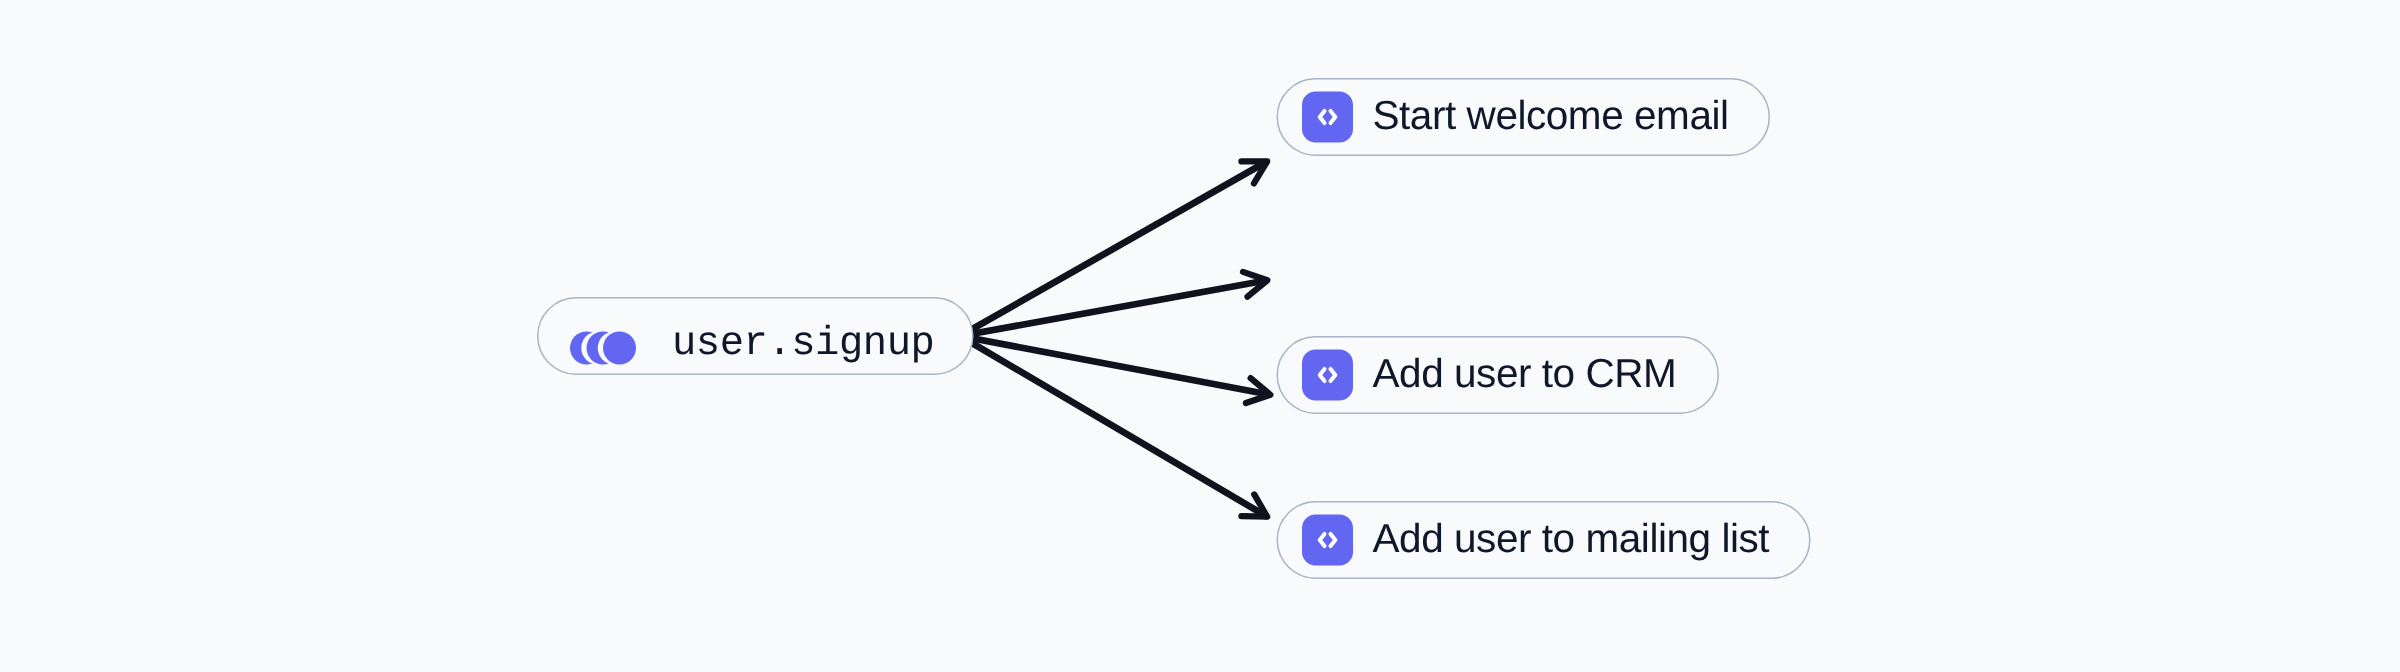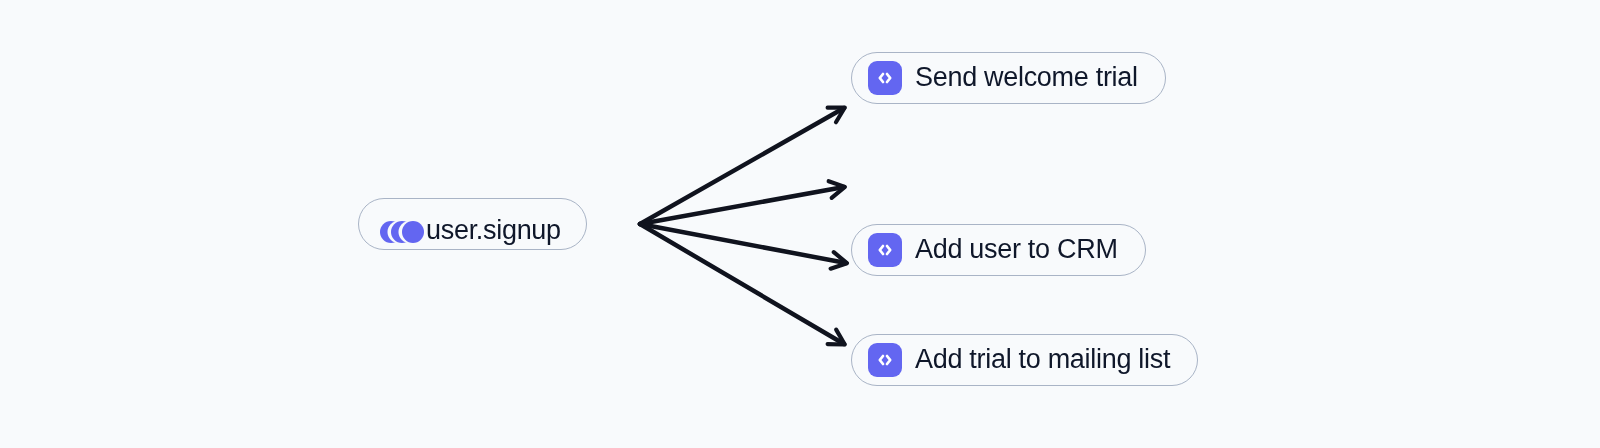--- a/index.html
+++ b/index.html
@@ -37,21 +37,21 @@
     height: 52px;
     display: inline-flex;
     align-items: center;
     box-sizing: border-box;
     border: 1.5px solid var(--node-border, #a9b4c6);
     border-radius: 27px;
     background: var(--bg, #f8fafc);
     white-space: nowrap;
     cursor: default;
   }
-  .event-node { padding: 15px 25px 0 21px; gap: 2px; }
+  .event-node { padding: 15px 25px 0 21px; gap: 24px; font-family: Liberation Mono, monospace; }
   .fn-node    { padding: 0 27px 0 16px; gap: 13px; }
   .node-label {
     font-size: 27px;
     font-weight: 500;
     color: var(--text, #0f172a);
     letter-spacing: -0.3px;
     line-height: 1;
     padding-bottom: 2px;
   }
   .event-icon { display: flex; align-items: center; }
@@ -105,37 +105,37 @@
     <span class="node-label">user.signup</span>
   </div>
 
   <div class="node fn-node" style="left:851px; top:52px;">
     <span class="code-badge">
       <svg width="18" height="18" viewBox="0 0 18 18" aria-hidden="true">
         <path d="M7 5 L3.8 9 L7 13"></path>
         <path d="M11 5 L14.2 9 L11 13"></path>
       </svg>
     </span>
-    <span class="node-label">Send welcome trial</span>
+    <span class="node-label">Start welcome email</span>
   </div>
 
 
   <div class="node fn-node" style="left:851px; top:224px;">
     <span class="code-badge">
       <svg width="18" height="18" viewBox="0 0 18 18" aria-hidden="true">
         <path d="M7 5 L3.8 9 L7 13"></path>
         <path d="M11 5 L14.2 9 L11 13"></path>
       </svg>
     </span>
     <span class="node-label">Add user to CRM</span>
   </div>
 
   <div class="node fn-node" style="left:851px; top:334px;">
     <span class="code-badge">
       <svg width="18" height="18" viewBox="0 0 18 18" aria-hidden="true">
         <path d="M7 5 L3.8 9 L7 13"></path>
         <path d="M11 5 L14.2 9 L11 13"></path>
       </svg>
     </span>
-    <span class="node-label">Add trial to mailing list</span>
+    <span class="node-label">Add user to mailing list</span>
   </div>
 
 </div>
 
 </body></html>

